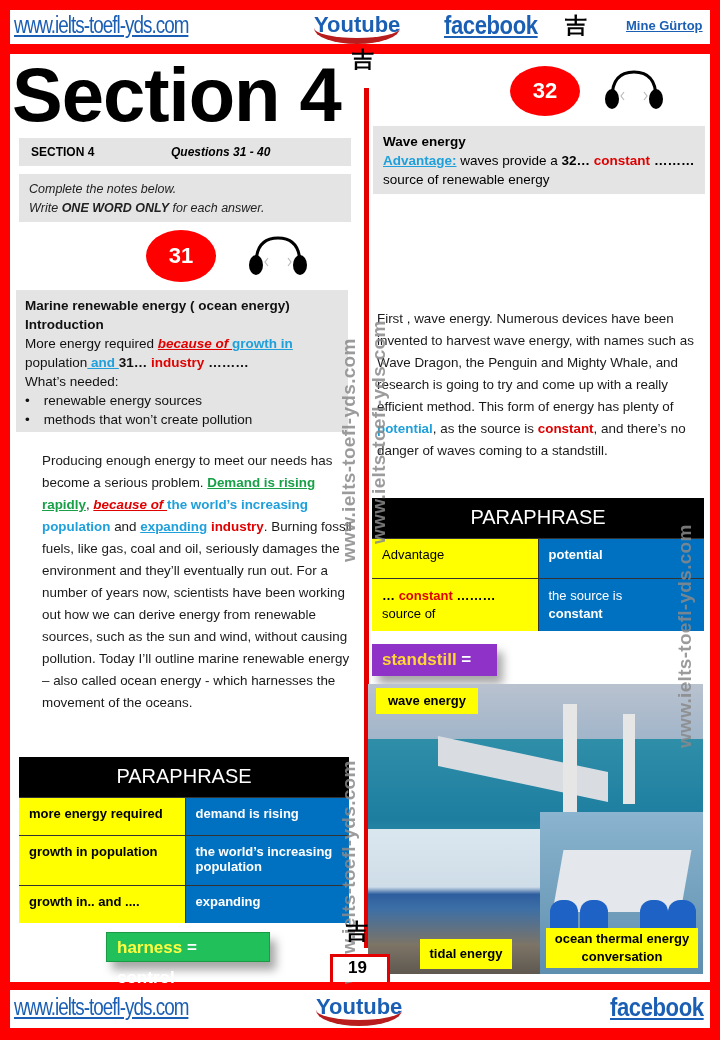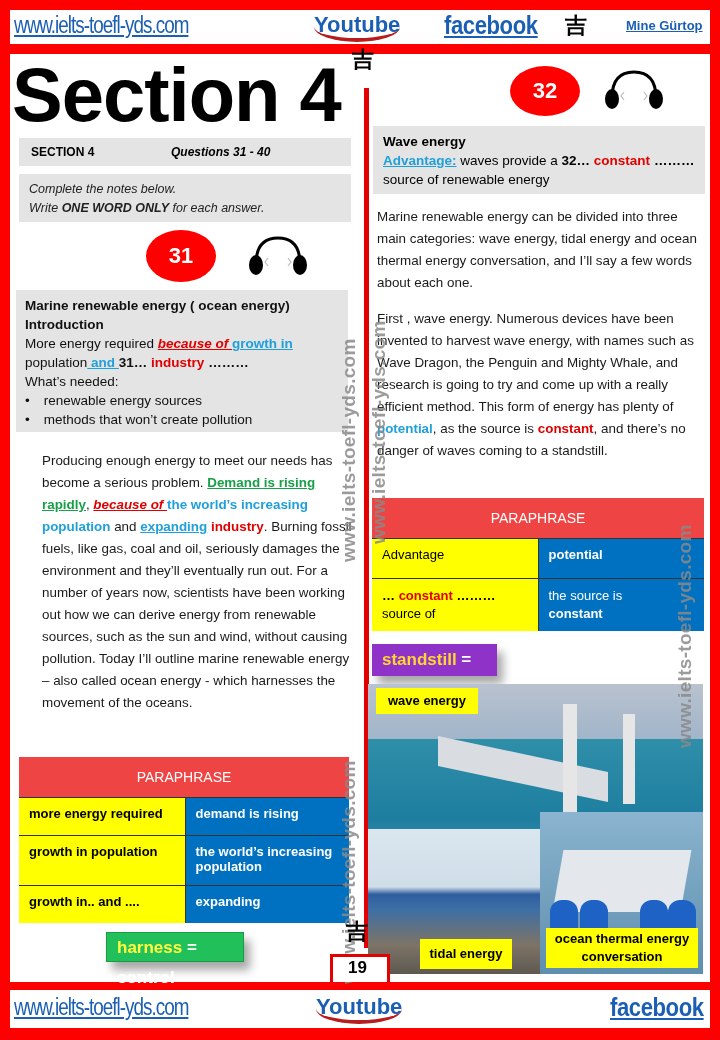--- a/index.html
+++ b/index.html
@@ -3,21 +3,21 @@
 <meta charset="utf-8">
 <style>
   * { box-sizing: border-box; margin: 0; padding: 0; }
   html, body { width: 720px; height: 1040px; overflow: hidden; }
   body { background: #ff0000; font-family: "Liberation Sans", sans-serif; position: relative; }
 
   .topbar { position: absolute; left: 10px; top: 10px; width: 700px; height: 34px; background: #fff; }
   .botbar { position: absolute; left: 10px; top: 990px; width: 700px; height: 38px; background: #fff; }
   .navlink { position: absolute; color: #1b5fb4; text-decoration: underline; font-family: "Liberation Sans Narrow", "Liberation Sans", sans-serif; cursor: pointer; }
   .site { font-size: 23px; letter-spacing: -1.2px; top: 2px; left: 4px; transform: scaleX(0.82); transform-origin: left; }
-  .yt { font-size: 22px; font-weight: bold; top: 2px; left: 304px; text-decoration: none; border-bottom: 4px solid #b91c1c; border-radius: 0 0 50% 50%; padding-bottom: 0; line-height: 26px; }
+  .yt { font-size: 22px; font-weight: bold; top: 2px; left: 304px; text-decoration: none; border-bottom: 6px solid #b91c1c; border-radius: 0 0 50% 50%; padding-bottom: 0; line-height: 26px; }
   .fb { font-size: 26px; font-weight: bold; top: 0px; left: 434px; transform: scaleX(0.85); transform-origin: left; letter-spacing: -0.5px; }
   .author-wrap { position: absolute; left: 555px; top: 4px; display: flex; align-items: center; }
   .kanji { font-family: "DejaVu Serif", serif; font-weight: bold; color: #000; font-size: 22px; line-height: 22px; }
   .author { color: #1b5fb4; text-decoration: underline; font-weight: bold; font-size: 13px; margin-left: 3px; cursor: pointer; padding-left: 36px; }
 
   .page { position: absolute; left: 10px; top: 54px; width: 700px; height: 928px; background: #fff; }
   .divider { position: absolute; left: 354px; top: 34px; width: 5px; height: 860px; background: #e30000; }
   .kanji-top { position: absolute; left: 342px; top: -6px; font-size: 22px; }
   .kanji-bot { position: absolute; left: 336px; top: 866px; font-size: 22px; }
   .page-num-box { position: absolute; left: 320px; top: 900px; width: 60px; height: 28px; background: #fff; border: 3px solid #e30000; border-bottom: none; }
@@ -42,30 +42,30 @@
   .green { color: #18a048; font-weight: bold; text-decoration: underline; }
   ul.bul { list-style: none; }
   ul.bul li::before { content: "•"; margin: 0 14px 0 0; }
 
   .para { position: absolute; font-size: 13.4px; line-height: 22px; color: #1a1a1a; }
   .para1 { left: 32px; top: 396px; width: 312px; }
   .para2 { left: 367px; top: 152px; width: 330px; }
   .para3 { left: 367px; top: 254px; width: 330px; }
 
   table.pp { position: absolute; border-collapse: collapse; font-size: 13px; }
-  table.pp th { background: #ef4444; color: #fff; font-weight: normal; font-size: 14px; height: 40px; }
+  table.pp th { background: #000000; color: #fff; font-weight: normal; font-size: 20px; height: 40px; }
   table.pp td { border-top: 1px solid #333; vertical-align: top; padding: 8px 10px; }
   table.pp td.y { background: #ffff00; color: #000; }
   table.pp td.bl { background: #0070c0; color: #fff; border-left: 1px solid #333; }
   .pp1 { left: 9px; top: 703px; width: 330px; }
   .pp1 td { font-weight: bold; }
   .pp2 { left: 362px; top: 444px; width: 332px; }
 
   .tag { position: absolute; font-weight: bold; font-size: 17px; padding: 0 10px; box-shadow: 6px 8px 10px rgba(0,0,0,0.35); }
-  .harness { left: 96px; top: 878px; width: 138px; height: 30px; line-height: 30px; background: #22c05a; color: #fff; border: 1px solid #1a9a45; }
+  .harness { left: 96px; top: 878px; width: 164px; height: 30px; line-height: 30px; background: #22c05a; color: #fff; border: 1px solid #1a9a45; }
   .harness .hl { color: #ffff40; }
   .standstill { left: 362px; top: 590px; width: 125px; height: 32px; line-height: 32px; background: #8e32c8; color: #fff; }
   .standstill .hl { color: #ffd633; }
 
   .photo { position: absolute; left: 358px; top: 630px; width: 335px; height: 290px; overflow: hidden; background: #7fa9c8; }
   .sky { position: absolute; left: 0; top: 0; width: 100%; height: 60px; background: linear-gradient(#b9c2cf, #9fb4c9); }
   .sea { position: absolute; left: 0; top: 55px; width: 100%; height: 160px; background: linear-gradient(#2f8ea8, #1e7ea0 50%, #5aa9b5); }
   .platform { position: absolute; left: 70px; top: 70px; width: 170px; height: 30px; background: #d9dde2; transform: skewY(12deg); }
   .tower1 { position: absolute; left: 195px; top: 20px; width: 14px; height: 120px; background: #e6e6e6; }
   .tower2 { position: absolute; left: 255px; top: 30px; width: 12px; height: 90px; background: #e6e6e6; }
@@ -162,21 +162,20 @@
     <ellipse cx="54" cy="31" rx="7" ry="10" fill="#000"></ellipse>
     <path d="M22 24 l-3 4 l3 4 M42 24 l3 4 l-3 4" stroke="#bbb" stroke-width="1.2" fill="none"></path>
   </svg>
 
   <div class="greybox" style="left:363px; top:72px; width:332px; height:68px; padding:6px 10px; font-size:13.5px; line-height:19px;">
     <div class="b">Wave energy</div>
     <div><span class="blueu">Advantage:</span><span> waves provide a </span><b>32… </b><span class="red">constant</span><b> ………</b></div>
     <div>source of renewable energy</div>
   </div>
 
-  <div class="para para2">Marine renewable  energy can be divided into three  main categories: wave energy, tidal energy and ocean thermal  energy conversation, and I’ll say a few words  about  each one.</div>
   <div class="para para3"><span>First ,  wave energy. Numerous  devices have been invented to harvest  wave energy, with  names such as Wave Dragon, the Penguin and Mighty Whale, and research is going to try  and come up with a really efficient method.  This form  of energy has plenty of </span><span class="blue">potential</span><span>, as the source is </span><span class="red">constant</span><span>, and there’s no danger of  waves coming to a standstill.</span></div>
 
   <table class="pp pp2">
     <tbody>
         <tr>
           <th colspan="2">PARAPHRASE</th>
         </tr>
     <tr>
           <td class="y" style="width:166px;height:40px;">Advantage</td>
           <td class="bl b">potential</td>

